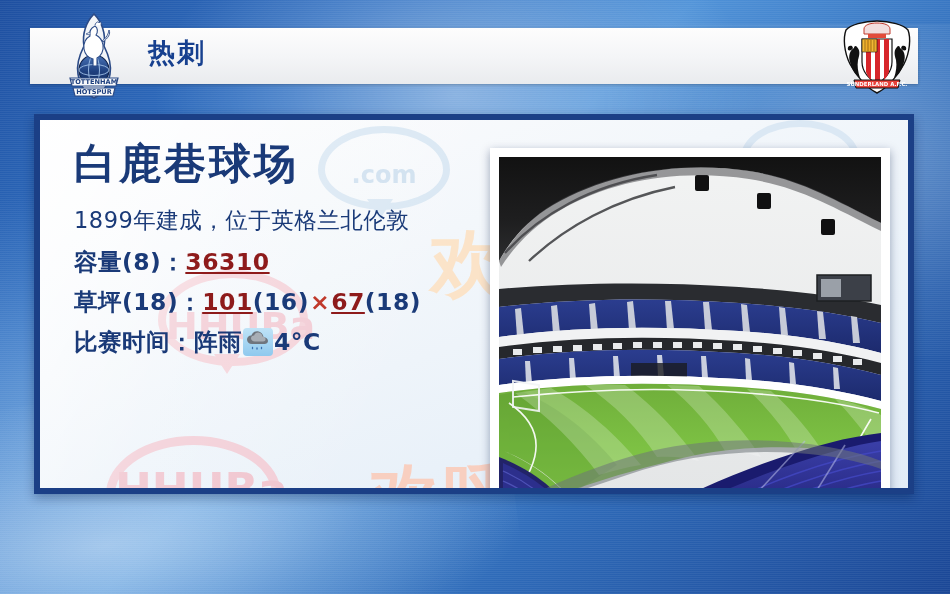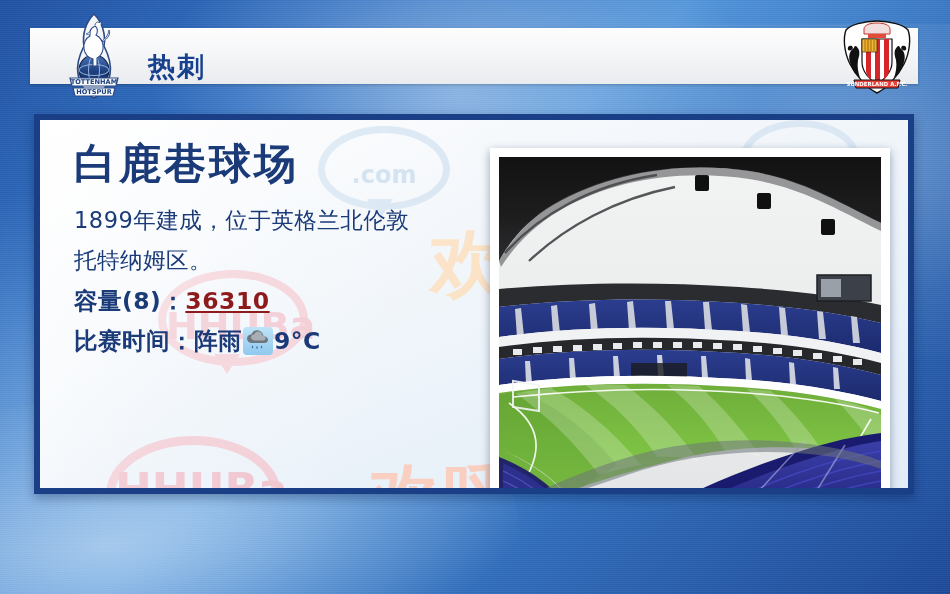--- a/index.html
+++ b/index.html
@@ -44,21 +44,21 @@
   .header-bar {
     position:absolute;
     left: 30px; top: 28px;
     width: 888px; height: 56px;
     background: linear-gradient(180deg, #fdfdfd 0%, #f4f5f7 52%, #e9ebee 100%);
     box-shadow: 0 1px 3px rgba(0,0,0,0.22);
     z-index: 4;
   }
   .team-name {
     position:absolute;
-    top: 44px;
+    top: 30px;
     height: 46px;
     line-height: 46px;
     font-size: 27px;
     font-weight: bold;
     color: #17408f;
     letter-spacing: 2px;
     z-index: 7;
     white-space: nowrap;
   }
   .team-home { left: 148px; }
@@ -282,38 +282,40 @@
     <div class="wm wm-chars wm-huanhu2">欢呼吧</div>
     <div class="wm wm-chars wm-huanhu" style="font-size:70px;">欢呼吧</div>
 
     <div class="panel-gloss"></div>
 
     <div class="info">
 
       <div class="stadium-title">白鹿巷球场</div>
 
       <div class="desc">1899年建成，位于英格兰北伦敦</div>
-      <div class="desc">托特纳姆区。</div>
 
       <div class="row">
         <span>容量(8)：</span><span class="val-red">36310</span>
       </div>
 
+      <div class="row">
+        <span>草坪(18)：</span><span class="val-red">101</span><span class="val-navy">(16)</span><span class="val-x">×</span><span class="val-red">67</span><span class="val-navy">(18)</span>
+      </div>
 
 
       <div class="row">
         <span>比赛时间：</span><span class="val-navy">阵雨</span><span class="wx-icon"><svg viewBox="0 0 30 28" width="30" height="28">
               <path d="M9 16 C6 16 4 14 4 11.5 C4 9 6 7.2 8.4 7.4 C9.3 4.6 12 2.8 14.9 3.2 C17.9 3.6 20.2 6 20.5 9 C23 9.2 25 11 25 13 C25 15 23.3 16 21.5 16 Z" fill="#6f757d"></path>
               <path d="M12 13.5 C9.6 13.5 8 12.1 8 10.3 C8 8.6 9.4 7.3 11.1 7.4 C11.8 5.4 13.6 4.2 15.6 4.5 C17.7 4.8 19.3 6.5 19.5 8.6 C21.2 8.7 22.6 9.9 22.6 11.3 C22.6 12.7 21.4 13.5 20.1 13.5 Z" fill="#a8aeb5"></path>
               <g fill="#3a6fb0">
                 <path d="M9.5 18.5 c1 1 1 2 0 3 c-1 -1 -1 -2 0 -3 z"></path>
                 <path d="M14 19 c1 1 1 2 0 3 c-1 -1 -1 -2 0 -3 z"></path>
                 <path d="M18.5 18.5 c1 1 1 2 0 3 c-1 -1 -1 -2 0 -3 z"></path>
               </g>
-            </svg></span><span class="val-navy">9°C</span>
+            </svg></span><span class="val-navy">4°C</span>
       </div>
 
     </div>
 
     <div class="photo-frame">
       <svg class="photo" viewBox="0 0 382 362" preserveAspectRatio="none">
         <defs>
           <linearGradient id="skyG" x1="0" y1="0" x2="0" y2="1">
             <stop offset="0%" stop-color="#f2f3f3"></stop>
             <stop offset="100%" stop-color="#e3e5e6"></stop>

